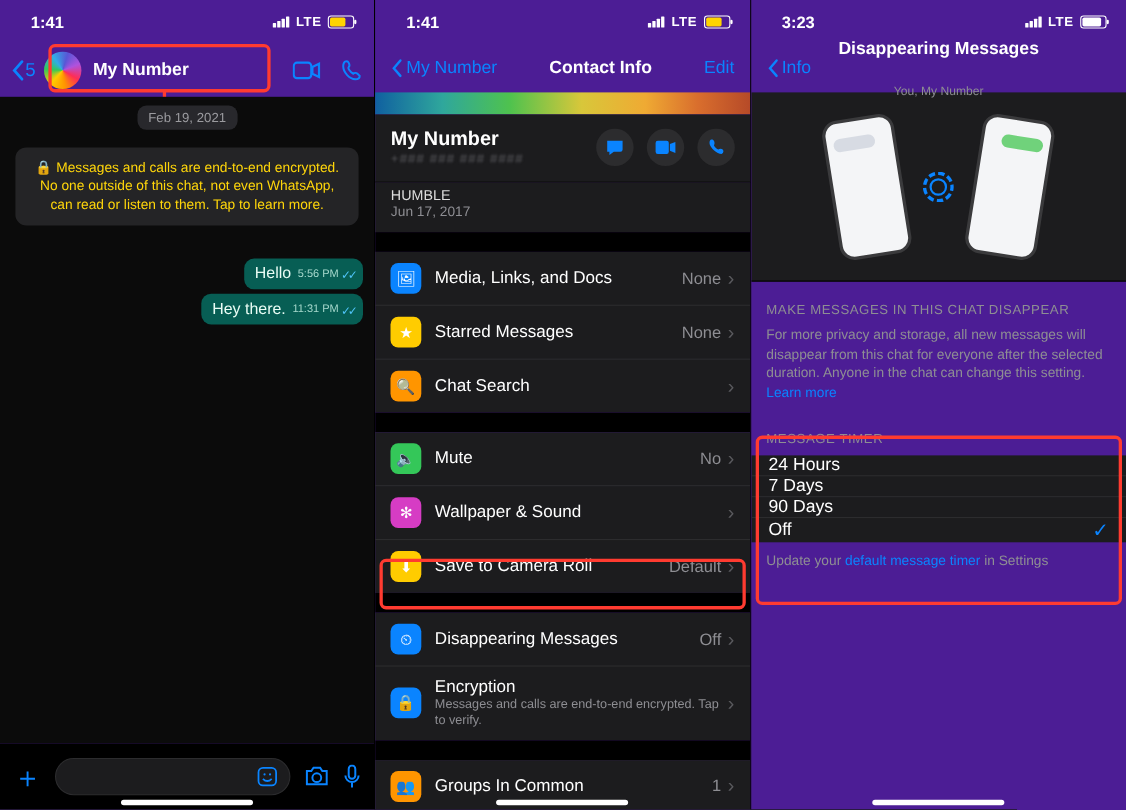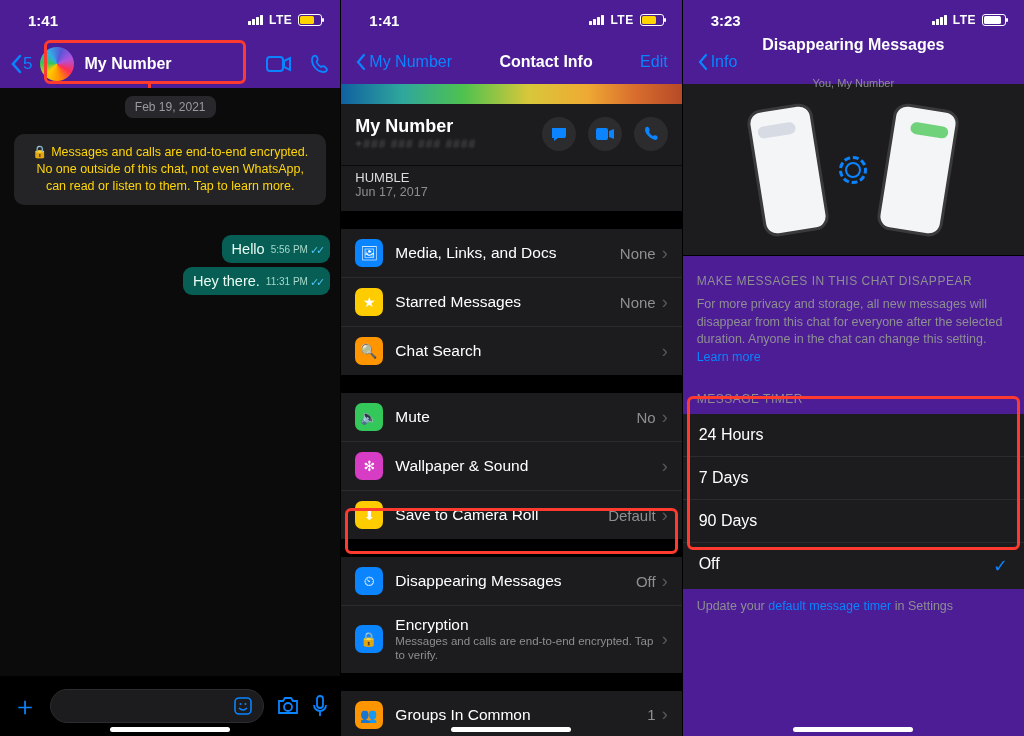--- a/index.html
+++ b/index.html
@@ -90,21 +90,21 @@
   .msgbar.grey { background: #d7dbe3; align-self: flex-start; }
   .msgbar.green { background: #70d27b; align-self: flex-end; }
   .spinner { width: 28px; height: 28px; border: 3px dashed #0a84ff; border-radius: 50%; }
   .spinner-wrap { position: relative; width: 28px; height: 28px; }
   .spinner-wrap::after{content:"";position:absolute;inset:6px;border:2px solid #0a84ff;border-radius:50%;}
 
   .sec-title { color: #8e8e93; font-size: 12px; letter-spacing: .5px; padding: 18px 14px 8px; }
   .sec-body { color: #8e8e93; font-size: 12.5px; line-height: 1.4; padding: 0 14px 8px; }
   .sec-body a, .link { color: #0a84ff; text-decoration: none; }
   .opts { background: #1c1c1e; }
-  .opt { padding: 12px 16px; font-size: 16px; border-top: 1px solid #2c2c2e; display: flex; align-items: flex-start; justify-content: space-between; }
+  .opt { padding: 0 16px; font-size: 16px; border-top: 1px solid #2c2c2e; display: flex; align-items: center; justify-content: space-between; }
   .opt:first-child { border-top: none; }
   .chk { color: #0a84ff; font-size: 18px; }
   .red-box.timer { position: absolute; left: 4px; width: 333px; top: 396px; height: 154px; }
   .foot { color: #8e8e93; font-size: 12.5px; padding: 10px 14px; }
 
   svg { display: block; }
 </style>
 </head>
 <body>
 

